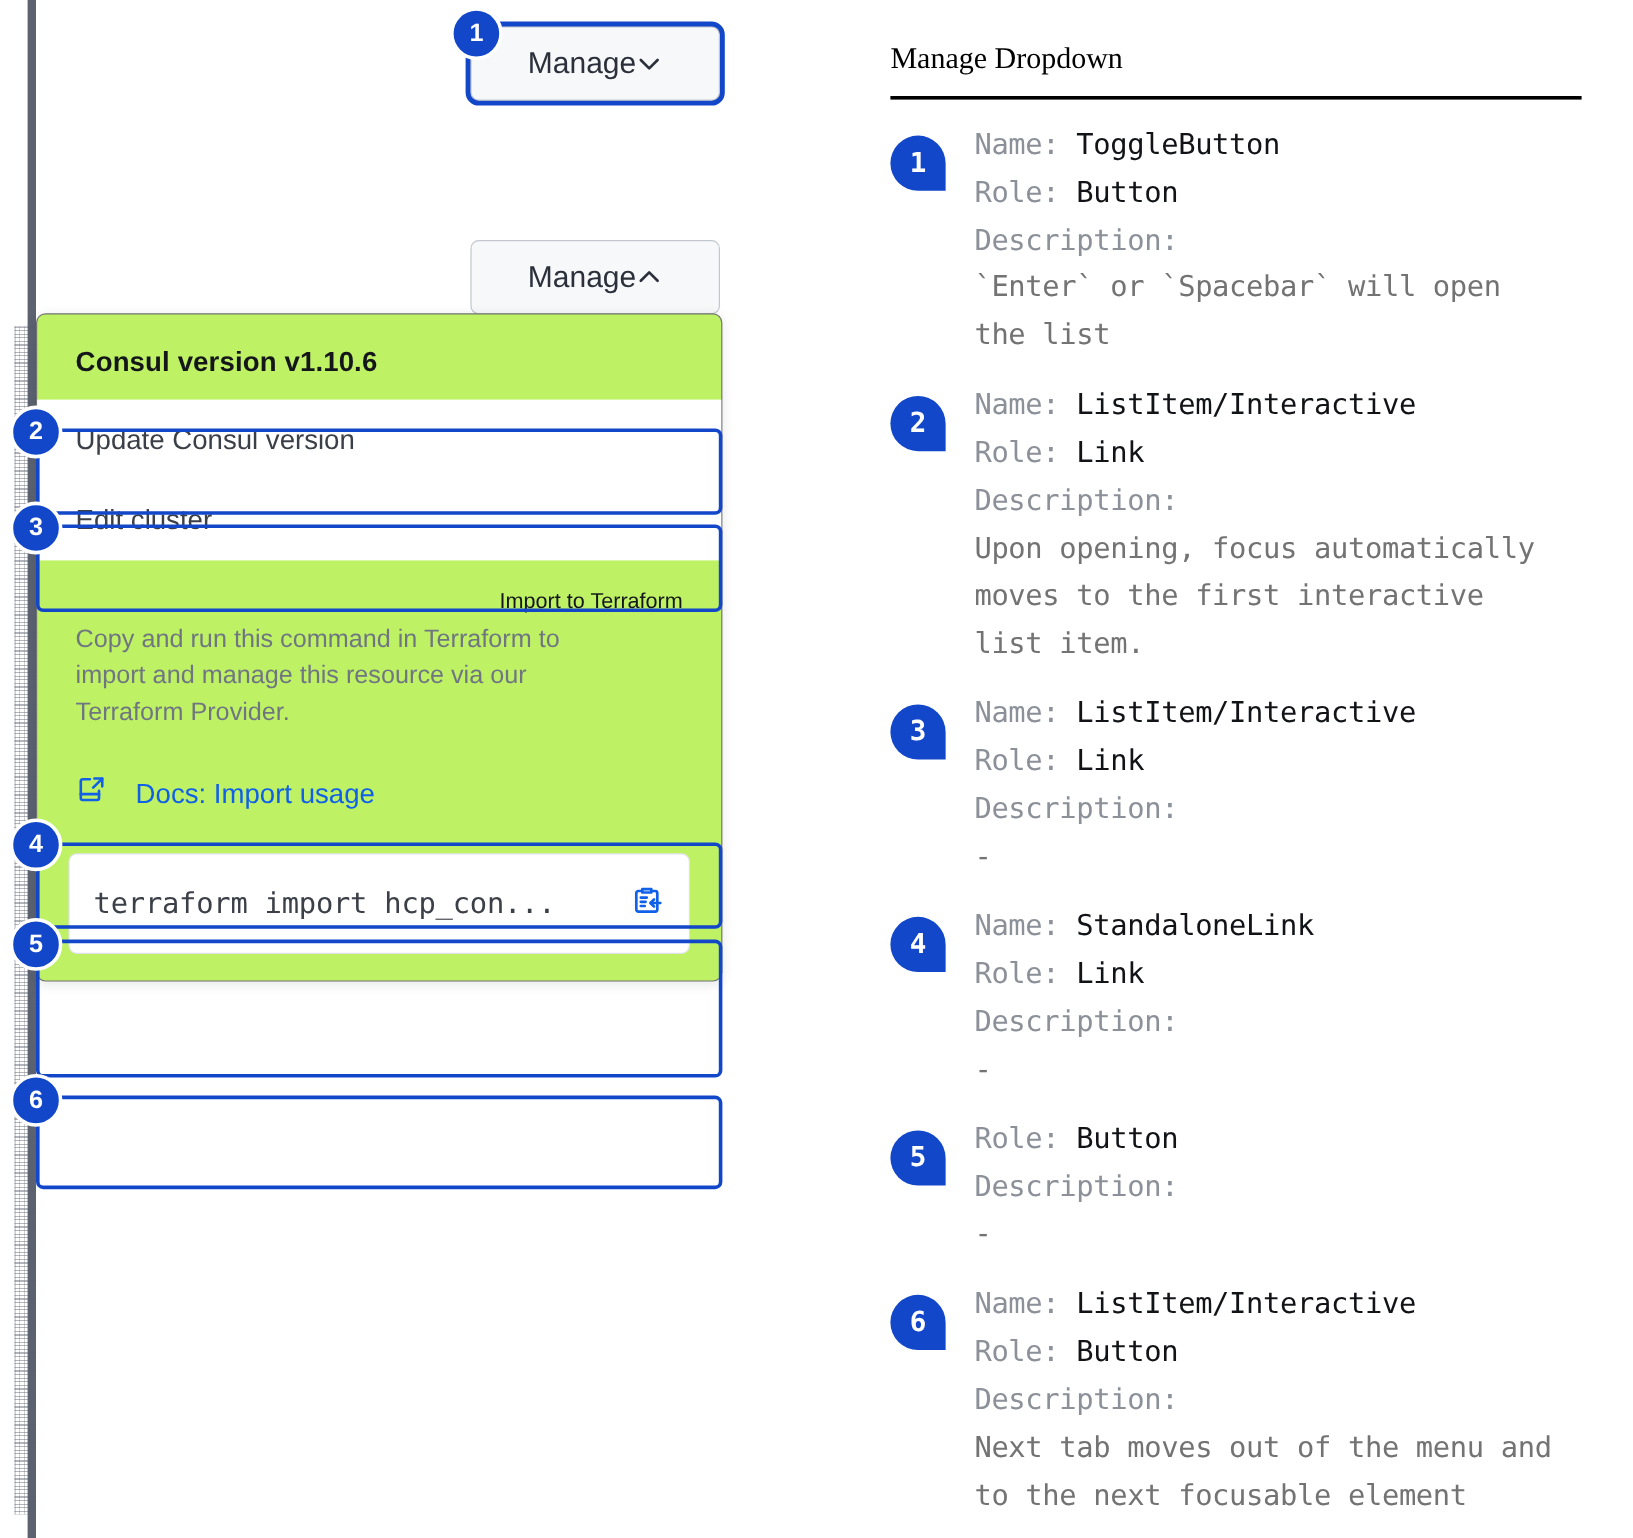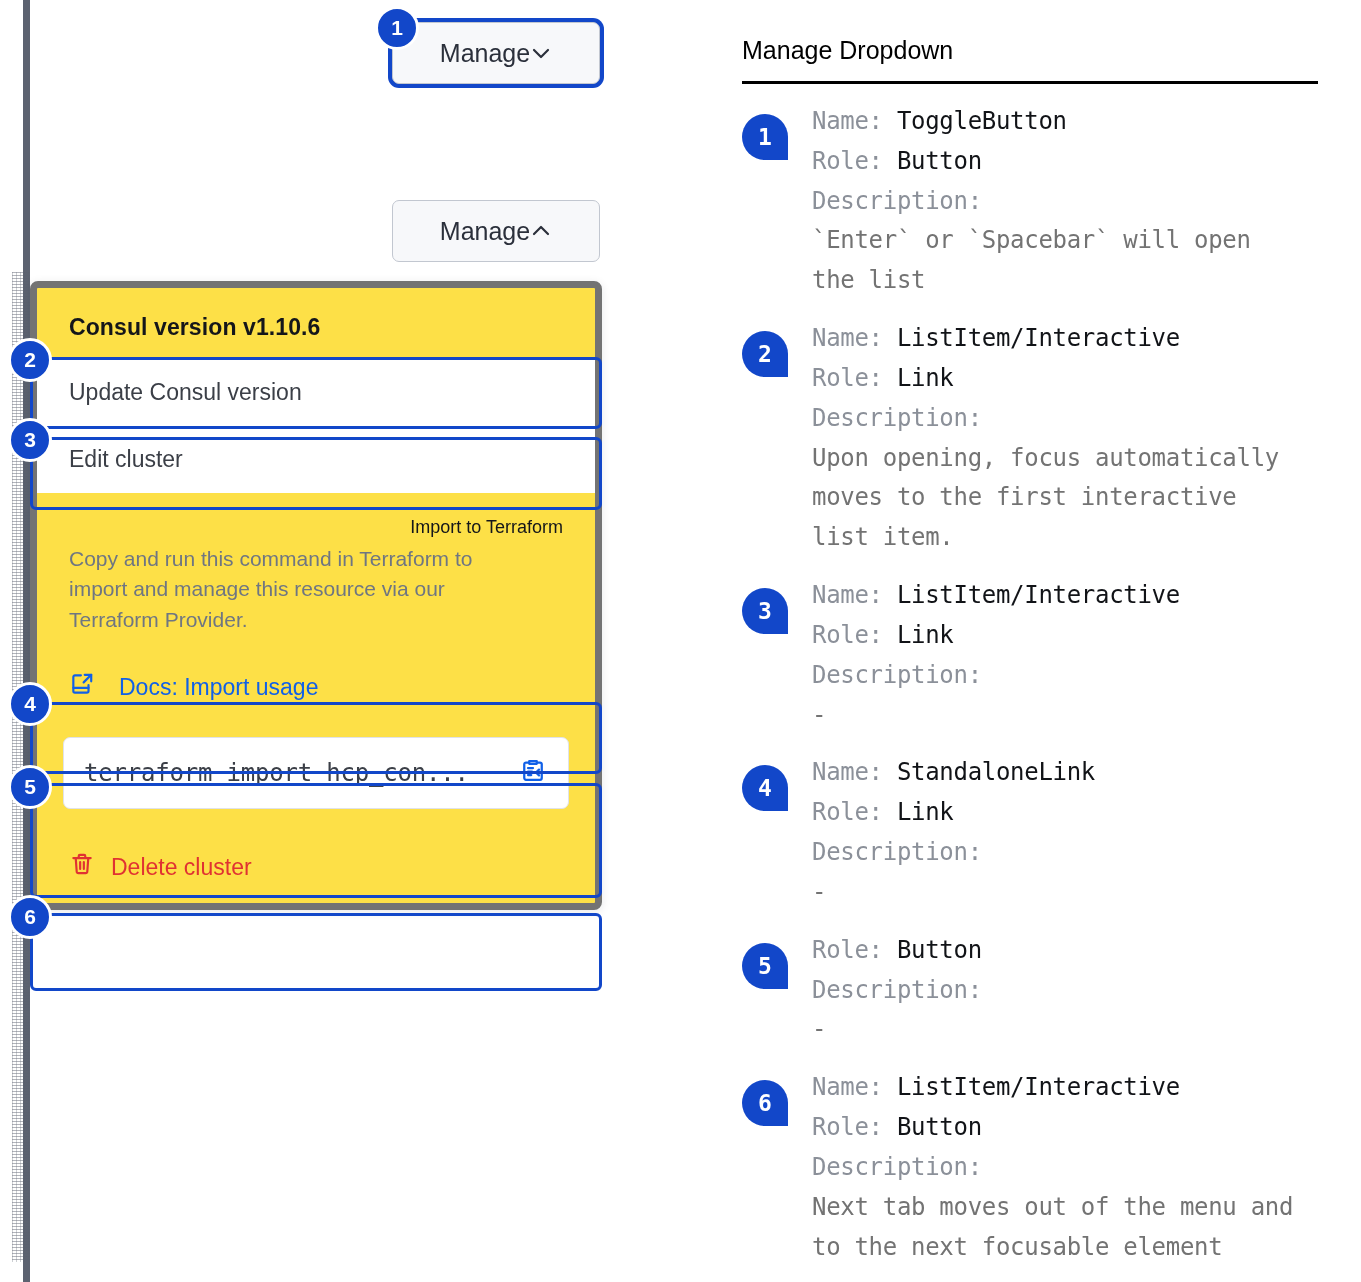--- a/index.html
+++ b/index.html
@@ -57,24 +57,24 @@
   #manage-btn-collapsed { left: 392px; top: 22px; }
   #manage-btn-collapsed.focus-ring { box-shadow: 0 0 0 4px #1247c9; }
   #manage-btn-expanded  { left: 392px; top: 200px; }
 
   .chev { display: inline-block; width: 22px; height: 22px; position: relative; }
   .chev svg { display: block; }
 
   
   #dropdown-panel {
     position: absolute;
-    left: 30px; top: 281px;
+    left: 30px; top: 261px;
     width: 572px;
-    background: #fde047;
-    border: 7px solid #737373;
+    background: #bef264;
+    border: 1px solid #737373;
     border-radius: 8px;
     box-shadow: 0 2px 10px rgba(20,25,40,.10);
   }
   .dd-head {
     padding: 26px 32px 18px 32px;
     font-size: 23px;
     font-weight: bold;
     color: #14161a;
     letter-spacing: .1px;
   }
@@ -105,21 +105,21 @@
     color: #1060e8;
     display: flex;
     align-items: center;
     gap: 24px;
     cursor: pointer;
   }
   .dd-copy-wrap { padding: 16px 26px 22px 26px; }
   .copy-field {
     border: 1px solid #e0e2e8;
     border-radius: 7px;
-    height: 72px;
+    height: 84px;
     display: flex;
     align-items: center;
     padding: 0 20px;
     gap: 10px;
     background: #fff;
     cursor: pointer;
   }
   .copy-text {
     flex: 1;
     font-family: "DejaVu Sans Mono", monospace;
@@ -162,21 +162,21 @@
     z-index: 40;
   }
 
   
   #right-pane {
     position: absolute;
     left: 742px; top: 36px;
     width: 580px;
   }
   #right-title {
-    font-family: Liberation Sans, sans-serif;
+    font-family: Liberation Serif, serif;
     font-size: 25px;
     color: #000;
     padding-bottom: 16px;
   }
   #right-rule {
     border-bottom: 3px solid #000;
     width: 576px;
     margin-bottom: 18px;
   }
   .anno-row {
@@ -265,31 +265,20 @@
           <svg width="30" height="30" viewBox="0 0 24 24" fill="none">
             <path d="M9 4h6v2.2H9z" stroke="#1060e8" stroke-width="1.8" stroke-linejoin="round"></path>
             <path d="M15 5.2h2.6A1.4 1.4 0 0 1 19 6.6v11A1.4 1.4 0 0 1 17.6 19H6.4A1.4 1.4 0 0 1 5 17.6v-11A1.4 1.4 0 0 1 6.4 5.2H9" stroke="#1060e8" stroke-width="1.8" stroke-linejoin="round"></path>
             <path d="M8 9.6h4M8 12.4h3.2M8 15.2h2.6" stroke="#1060e8" stroke-width="1.8" stroke-linecap="round"></path>
             <path d="M21 13.2h-6.2M16.8 10.9l-2.4 2.3 2.4 2.3" stroke="#1060e8" stroke-width="1.8" stroke-linecap="round" stroke-linejoin="round"></path>
           </svg>
         </span>
       </div>
     </div>
 
-    <div class="dd-delete">
-      <span>
-        <svg width="26" height="26" viewBox="0 0 24 24" fill="none">
-          <path d="M4 6.5h16" stroke="#e03232" stroke-width="2" stroke-linecap="round"></path>
-          <path d="M9 6.5V4.6A1 1 0 0 1 10 3.6h4a1 1 0 0 1 1 1v1.9" stroke="#e03232" stroke-width="2" stroke-linejoin="round"></path>
-          <path d="M6.2 6.5l.9 12.4A1.6 1.6 0 0 0 8.7 20.4h6.6a1.6 1.6 0 0 0 1.6-1.5l.9-12.4" stroke="#e03232" stroke-width="2" stroke-linejoin="round"></path>
-          <path d="M10.3 10.2v6.3M13.7 10.2v6.3" stroke="#e03232" stroke-width="2" stroke-linecap="round"></path>
-        </svg>
-      </span>
-      <span>Delete cluster</span>
-    </div>
 
   </div>
 
   <div class="hl" style="left:30px;  top:357px; width:572px; height:72px;"></div>
   <div class="hl" style="left:30px;  top:437px; width:572px; height:73px;"></div>
   <div class="hl" style="left:30px;  top:702px; width:572px; height:72px;"></div>
   <div class="hl" style="left:30px;  top:783px; width:572px; height:115px;"></div>
   <div class="hl" style="left:30px;  top:913px; width:572px; height:78px;"></div>
 
   <div class="callout-circle" style="left:375px; top:6px;">1</div>

